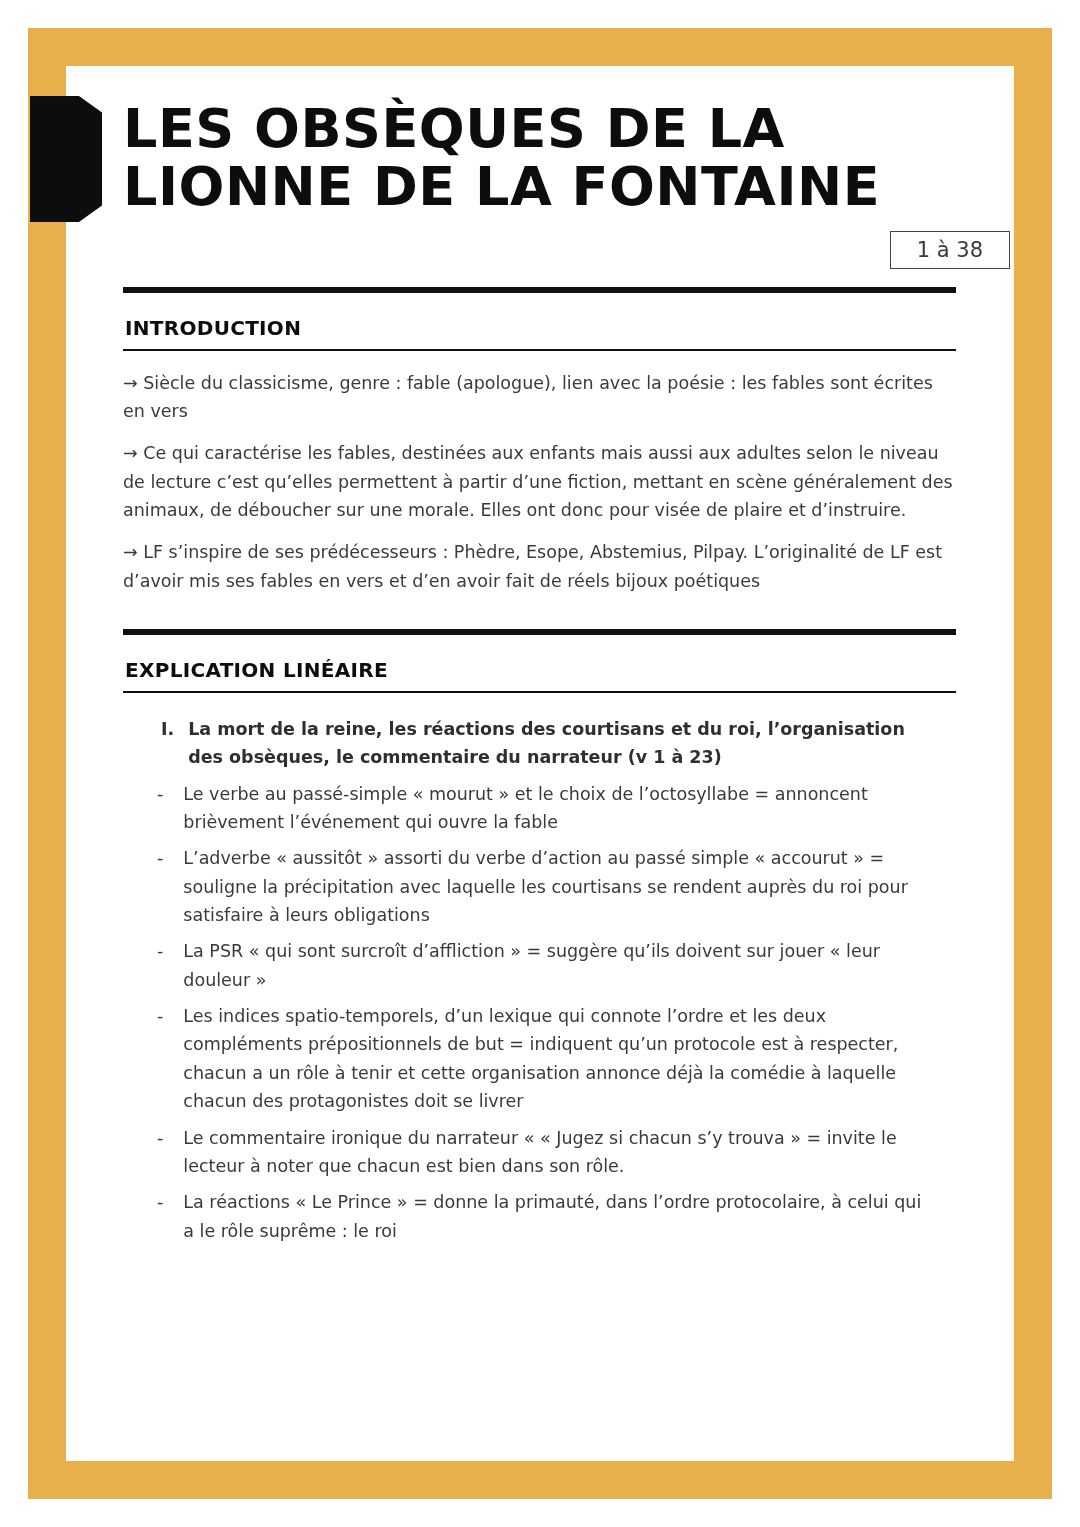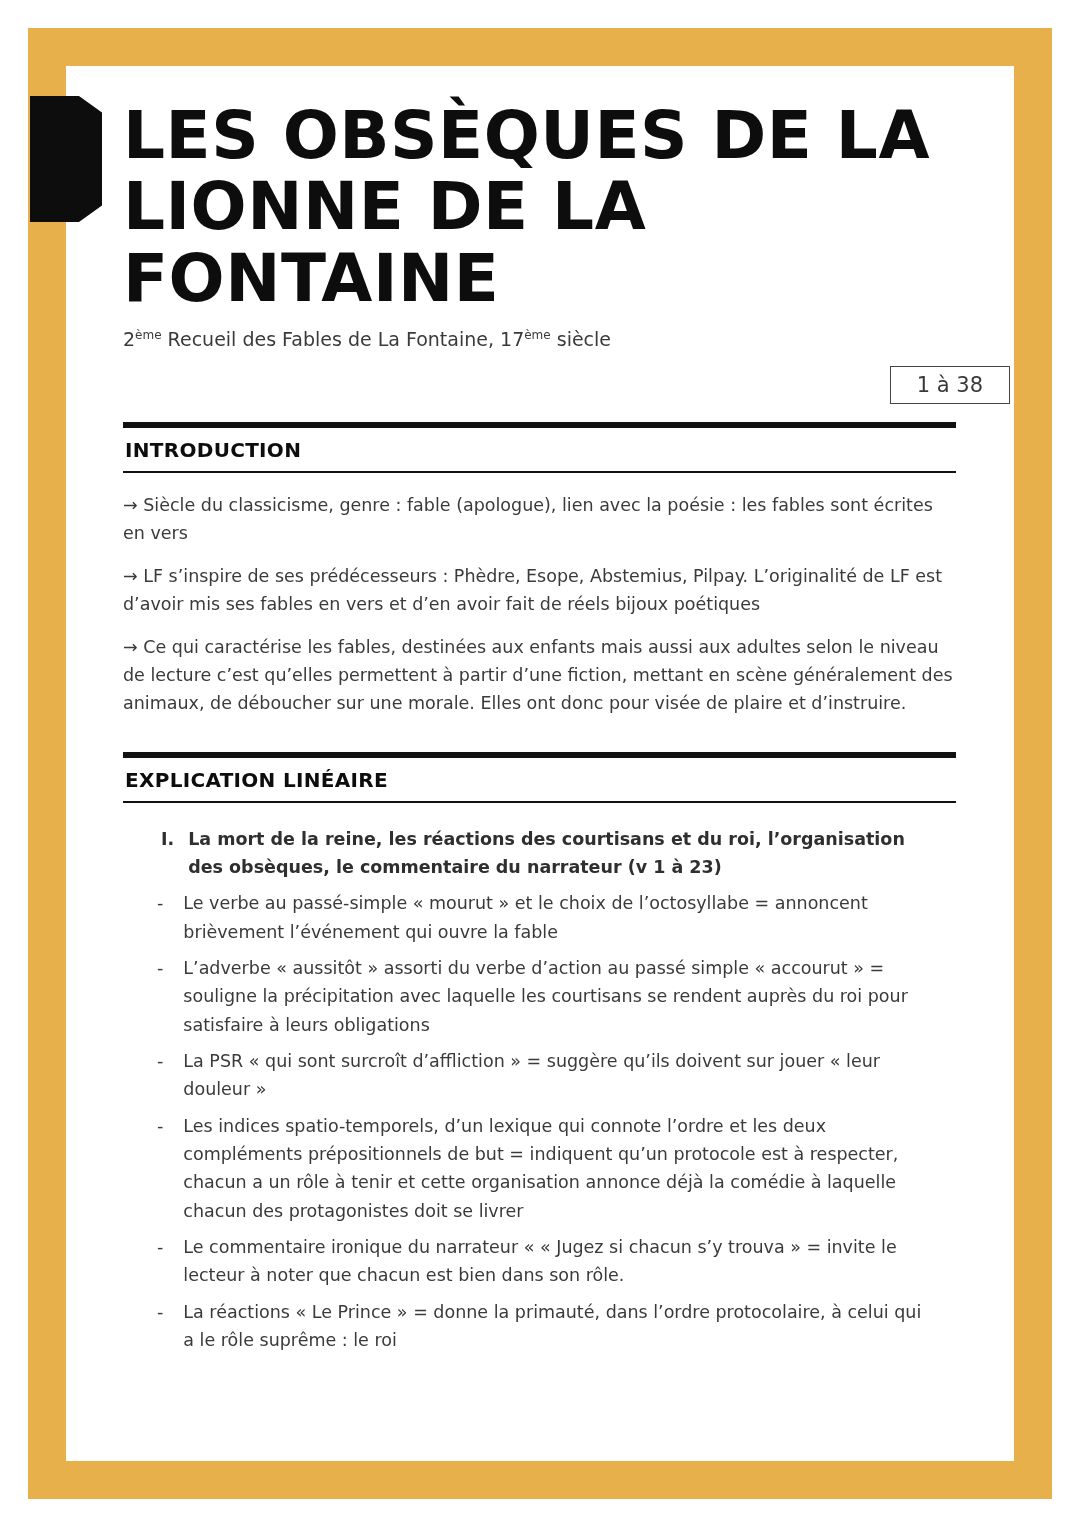--- a/index.html
+++ b/index.html
@@ -30,21 +30,21 @@
     background: #0d0d0d;
     clip-path: polygon(0 0, 68% 0, 100% 13%, 100% 87%, 68% 100%, 0 100%);
   }
   .content {
     position: absolute;
     left: 123px;
     top: 100px;
     width: 833px;
   }
   .doc-title {
-    font-size: 66px;
+    font-size: 54px;
     line-height: 1.08;
     font-weight: bold;
     color: #0d0d0d;
     letter-spacing: 0.5px;
     margin: 0 0 14px 0;
   }
   .doc-subtitle {
     font-size: 19px;
     color: #3a3a3a;
     margin: 0 0 16px 0;
@@ -65,21 +65,21 @@
     padding: 6px 26px;
     font-size: 21px;
     color: #3a3a3a;
   }
   .section {
     margin-bottom: 34px;
   }
   .section-heading {
     border-top: 6px solid #111;
     border-bottom: 2px solid #111;
-    padding: 10px 2px 9px 2px;
+    padding: 23px 2px 9px 2px;
     font-size: 20px;
     font-weight: bold;
     color: #0d0d0d;
     letter-spacing: 0.3px;
   }
   .section-body {
     padding-top: 4px;
   }
   .para {
     font-size: 17.5px;
@@ -116,32 +116,31 @@
 </head>
 <body>
 
 <div class="frame"></div>
 <div class="bookmark"></div>
 
 <div class="content">
 
   <h1 class="doc-title">LES OBSÈQUES DE LA LIONNE DE LA FONTAINE</h1>
 
-  <p class="doc-subtitle"><span>2</span><sup>ème</sup><span> Recueil des Fables de La Fontaine, 17</span><sup>ème</sup><span> siècle</span></p>
 
   <div class="range-badge-row">
     <div class="range-badge">1 à 38</div>
   </div>
 
   <div class="section">
     <div class="section-heading">INTRODUCTION</div>
     <div class="section-body">
       <p class="para">→ Siècle du classicisme, genre : fable (apologue), lien avec la poésie : les fables sont écrites en vers</p>
+      <p class="para">→ Ce qui caractérise les fables, destinées aux enfants mais aussi aux adultes selon le niveau de lecture c’est qu’elles permettent à partir d’une fiction, mettant en scène généralement des animaux, de déboucher sur une morale. Elles ont donc pour visée de plaire et d’instruire.</p>
       <p class="para">→ LF s’inspire de ses prédécesseurs : Phèdre, Esope, Abstemius, Pilpay. L’originalité de LF est d’avoir mis ses fables en vers et d’en avoir fait de réels bijoux poétiques</p>
-      <p class="para">→ Ce qui caractérise les fables, destinées aux enfants mais aussi aux adultes selon le niveau de lecture c’est qu’elles permettent à partir d’une fiction, mettant en scène généralement des animaux, de déboucher sur une morale. Elles ont donc pour visée de plaire et d’instruire.</p>
     </div>
   </div>
 
 
   <div class="section">
     <div class="section-heading">EXPLICATION LINÉAIRE</div>
     <div class="section-body">
 
       <div class="part-heading">
         <span class="marker">I.</span>

